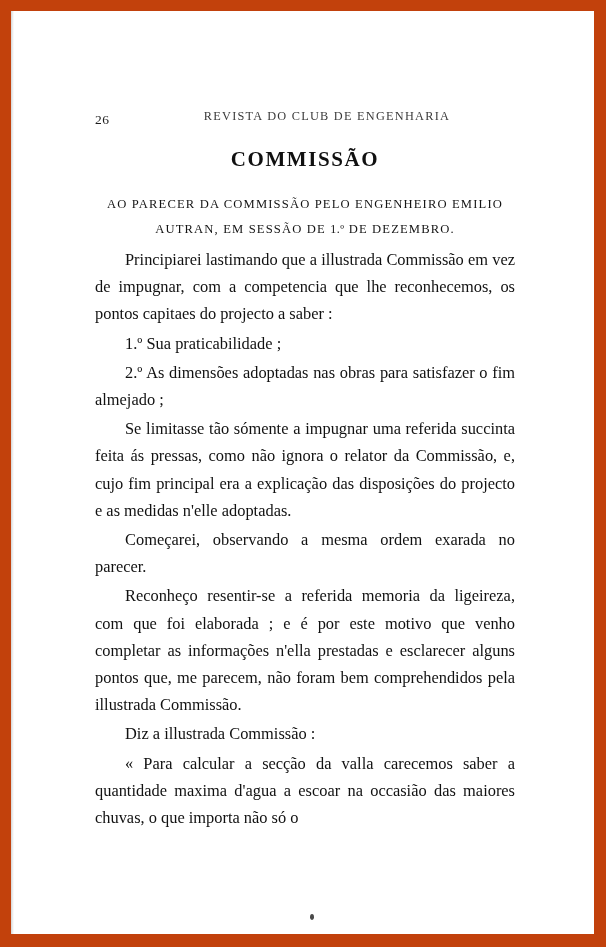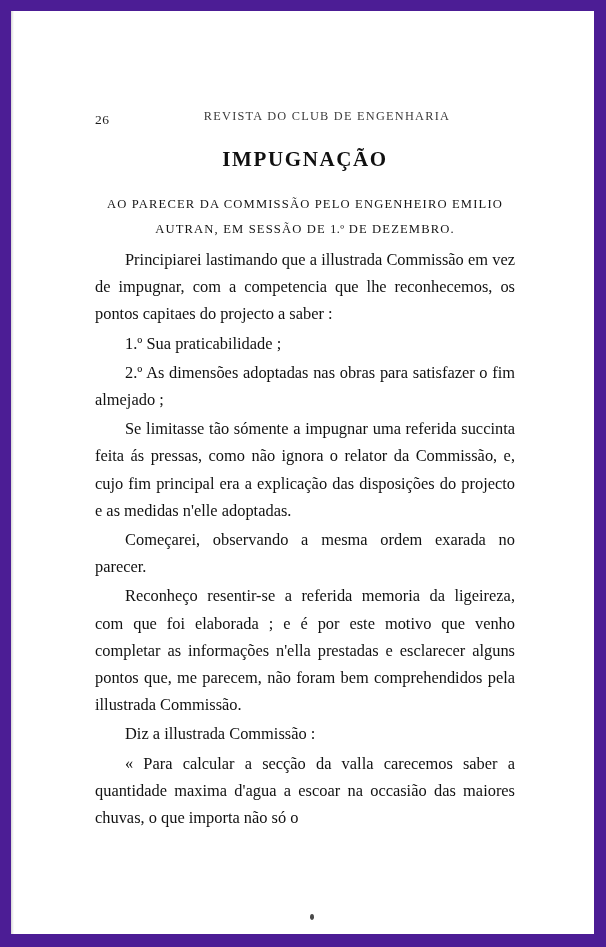--- a/index.html
+++ b/index.html
@@ -14,21 +14,21 @@
     font-family: "Liberation Serif", serif;
   }
 
   
   .scan-frame {
     position: absolute;
     left: 0;
     top: 0;
     width: 606px;
     height: 947px;
-    background: #4c1d95;
+    background: #c2410c;
   }
 
   
   .paper {
     position: absolute;
     left: 11px;
     top: 11px;
     width: 583px;
     height: 923px;
     background: #ffffff;
@@ -144,21 +144,21 @@
   <div class="paper">
     <div class="paper-edge-shade"></div>
 
     <div class="page-body">
 
       <div class="running-head">
         <span class="folio">26</span>
         <span class="head-title">REVISTA DO CLUB DE ENGENHARIA</span>
       </div>
 
-      <h1 class="doc-title">IMPUGNAÇÃO</h1>
+      <h1 class="doc-title">COMMISSÃO</h1>
 
       <div class="subtitle">
         <span class="line">AO PARECER DA COMMISSÃO PELO ENGENHEIRO EMILIO</span>
         <span class="line"><span>AUTRAN, EM SESSÃO DE</span> <span class="big-ord">1.º</span> <span>DE DEZEMBRO.</span></span>
       </div>
 
       <p class="para">Principiarei lastimando que a illustrada Commissão em vez de impugnar, com a competencia que lhe reconhecemos, os pontos capitaes do projecto a saber :</p>
       <p class="para tight">1.º Sua praticabilidade ;</p>
       <p class="para tight">2.º As dimensões adoptadas nas obras para satisfazer o fim almejado ;</p>
       <p class="para">Se limitasse tão sómente a impugnar uma referida succinta feita ás pressas, como não ignora o relator da Commissão, e, cujo fim principal era a explicação das disposições do projecto e as medidas n'elle adoptadas.</p>

